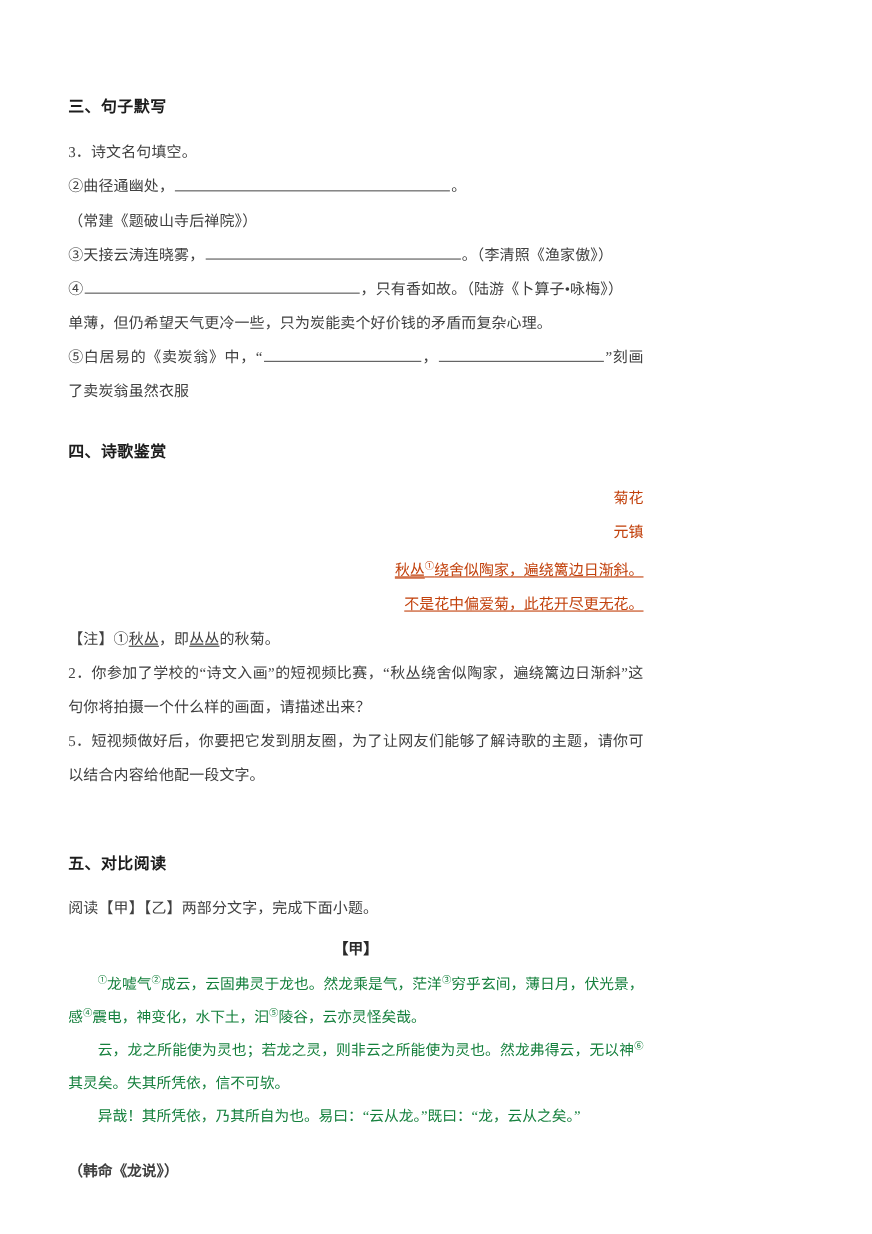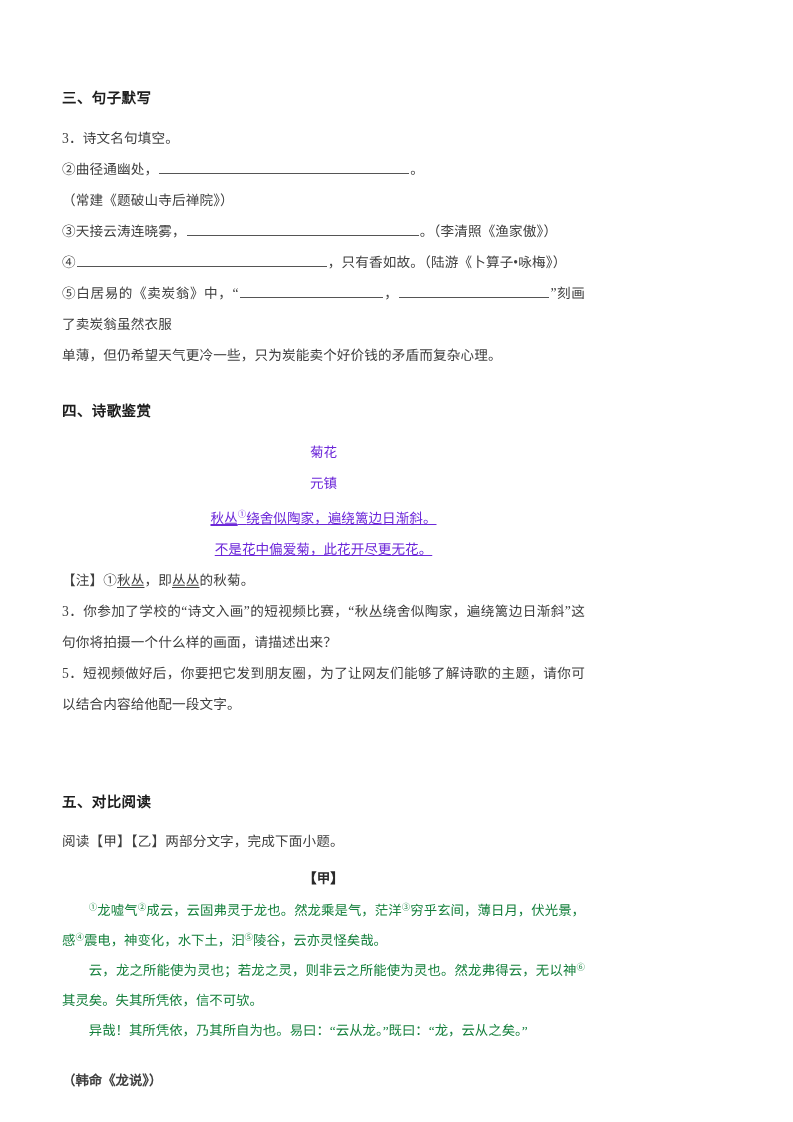--- a/index.html
+++ b/index.html
@@ -26,21 +26,21 @@
     font-size: 14.5px;
     color: #1d1d1d;
     letter-spacing: 0.4px;
     margin: 0 0 13px 0;
     line-height: 1.5;
   }
   .section-heading.gap-top {
     margin-top: 30px;
   }
   .section-heading.gap-top-lg {
-    margin-top: 72px;
+    margin-top: 56px;
   }
   .line {
     font-size: 13.6px;
     line-height: 31px;
     color: #404040;
     margin: 0;
     letter-spacing: 0.15px;
   }
   .line.q {
     text-align: justify;
@@ -53,24 +53,24 @@
     height: 15px;
     margin: 0 1px;
   }
   .blank-xl { width: 268px; }
   .blank-lg { width: 250px; }
   .blank-md { width: 232px; }
   .blank-sm { width: 150px; }
   .blank-xs { width: 143px; }
 
   .poem-center {
-    text-align: center;
+    text-align: right;
     font-size: 13.6px;
     line-height: 31px;
-    color: #6d28d9;
+    color: #c2410c;
     margin: 0;
   }
   .poem-title {
     margin-top: 14px;
   }
   .poem-author {
     margin-bottom: 4px;
   }
   .poem-body {
     margin: 0;
@@ -126,44 +126,44 @@
   </p>
 
   <p class="line">
     <span>③</span><span>天接云涛连晓雾，</span><span class="blank blank-md"></span><span>。</span><span>（李清照《渔家傲》）</span>
   </p>
 
   <p class="line">
     <span>④</span><span class="blank blank-lg"></span><span>，只有香如故。</span><span>（陆游《卜算子•咏梅》）</span>
   </p>
 
+  <p class="line">单薄，但仍希望天气更冷一些，只为炭能卖个好价钱的矛盾而复杂心理。</p>
+
   <p class="line q">
     <span>⑤</span><span>白居易的《卖炭翁》中，“</span><span class="blank blank-xs"></span><span>，</span><span class="blank blank-sm"></span><span>”刻画了卖炭翁虽然衣服</span>
   </p>
-
-  <p class="line">单薄，但仍希望天气更冷一些，只为炭能卖个好价钱的矛盾而复杂心理。</p>
 
   <h2 class="section-heading gap-top">四、诗歌鉴赏</h2>
 
 
   <p class="poem-center poem-title">菊花</p>
 
   <p class="poem-center poem-author">元镇</p>
 
   <p class="poem-center poem-body">
     <u class="ul">秋丛</u><sup>①</sup><span>绕舍似陶家，遍绕篱边日渐斜。</span>
   </p>
 
   <p class="poem-center poem-body">不是花中偏爱菊，此花开尽更无花。</p>
 
   <p class="line">
     <span>【注】</span><span>①</span><u class="ul">秋丛</u><span>，即</span><u class="ul">丛丛</u><span>的秋菊。</span>
   </p>
 
-  <p class="line q">3．你参加了学校的“诗文入画”的短视频比赛，“秋丛绕舍似陶家，遍绕篱边日渐斜”这句你将拍摄一个什么样的画面，请描述出来？</p>
+  <p class="line q">2．你参加了学校的“诗文入画”的短视频比赛，“秋丛绕舍似陶家，遍绕篱边日渐斜”这句你将拍摄一个什么样的画面，请描述出来？</p>
 
   <p class="line q">5．短视频做好后，你要把它发到朋友圈，为了让网友们能够了解诗歌的主题，请你可以结合内容给他配一段文字。</p>
 
   <h2 class="section-heading gap-top-lg">五、对比阅读</h2>
 
   <p class="line">阅读【甲】【乙】两部分文字，完成下面小题。</p>
 
   <p class="bracket-label">【甲】</p>
 
   <p class="passage">

